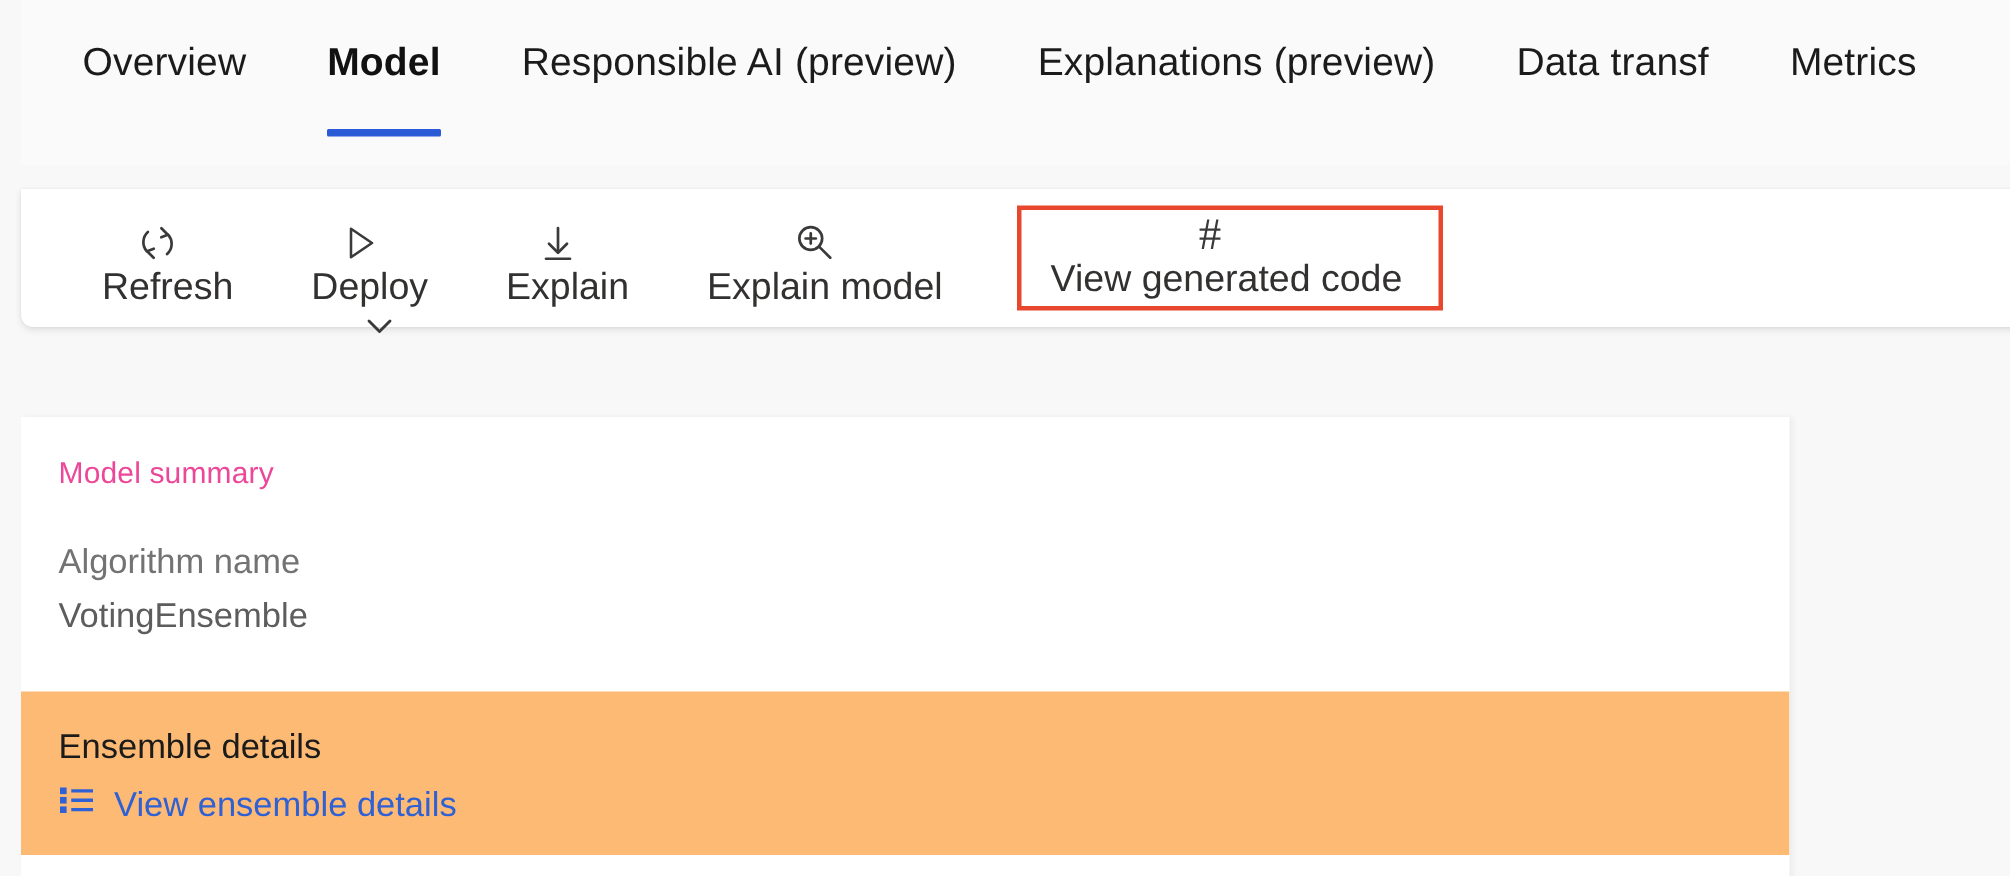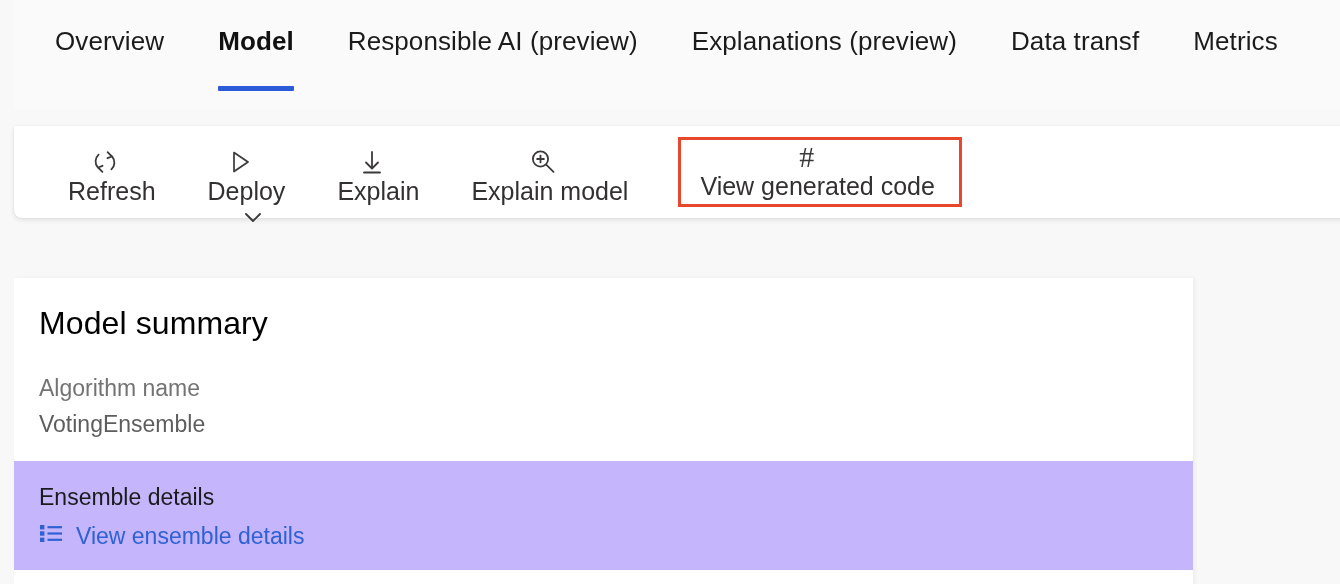--- a/index.html
+++ b/index.html
@@ -134,22 +134,22 @@
     position: absolute;
     left: 0;
     top: 278px;
     width: 1179px;
     height: 320px;
     background: #ffffff;
     box-shadow: 2px 0 4px rgba(0,0,0,0.05);
     overflow: hidden;
   }
   .card-title {
-    font-size: 32px;
-    color: #000000;
+    font-size: 20px;
+    color: #ec4899;
     padding: 27px 0 0 25px;
     letter-spacing: 0.1px;
   }
   .field {
     padding: 31px 0 0 25px;
   }
   .field-label {
     font-size: 23px;
     color: #737373;
     line-height: 1.32;
@@ -159,21 +159,21 @@
     color: #5d5d5d;
     line-height: 1.32;
     margin-top: 6px;
   }
   .band {
     position: absolute;
     left: 0;
     top: 183px;
     width: 1179px;
     height: 109px;
-    background: #c4b5fd;
+    background: #fdba74;
     box-sizing: border-box;
     padding: 21px 0 0 25px;
   }
   .band-label {
     font-size: 23px;
     color: #1b1b1b;
     line-height: 1.32;
   }
   .link-row {
     display: flex;

